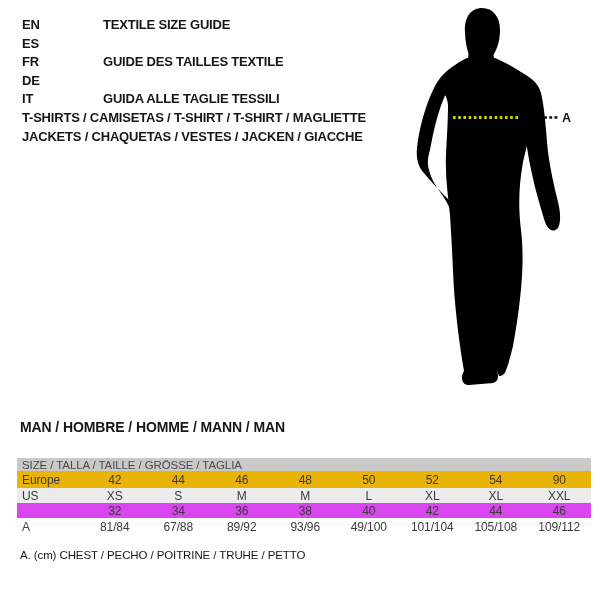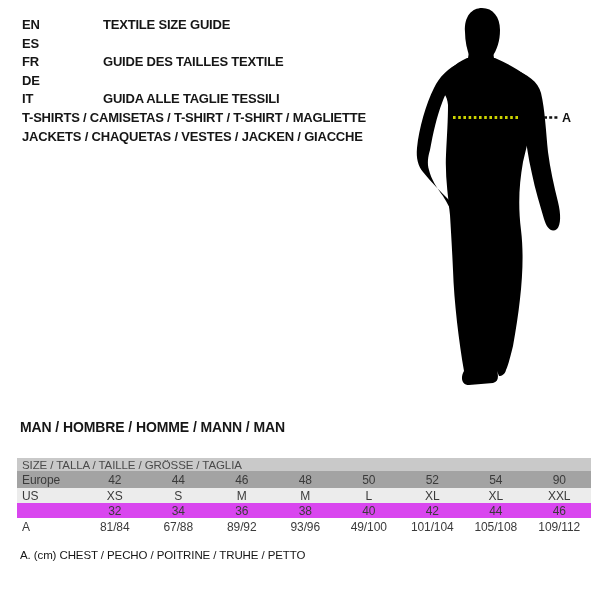--- a/index.html
+++ b/index.html
@@ -19,21 +19,21 @@
   .section-title{position:absolute;top:419px;left:20px;font-size:14px;font-weight:700;letter-spacing:-0.1px;}
   
   .size-table{position:absolute;top:448px;left:17px;width:574px;border-collapse:collapse;table-layout:fixed;margin-top:10px;}
   .size-table th,.size-table td{padding:0;margin:0;font-weight:400;vertical-align:middle;}
   .tbl-header th{
     background:#c9c9c9;color:#4a4a4a;font-size:11.5px;text-align:left;
     height:13px;padding-left:5px;letter-spacing:-0.1px;
   }
   .size-table td{font-size:12px;color:#3b3b3b;text-align:center;letter-spacing:-0.1px;}
   .size-table td.row-label{text-align:left;padding-left:5px;}
-  .row-europe td{height:17px;background:#a3a3a3;}
+  .row-europe td{height:17px;background:#eab308;}
   .row-us td{height:15px;background:#ececec;}
   .row-num td{height:15px;background:#d946ef;}
   .row-a td{height:18px;background:#ffffff;}
   
   .footnote{position:absolute;top:549px;left:20px;font-size:11.5px;font-weight:400;letter-spacing:-0.1px;}
 </style>
 </head>
 <body>
 
 <div class="page">

